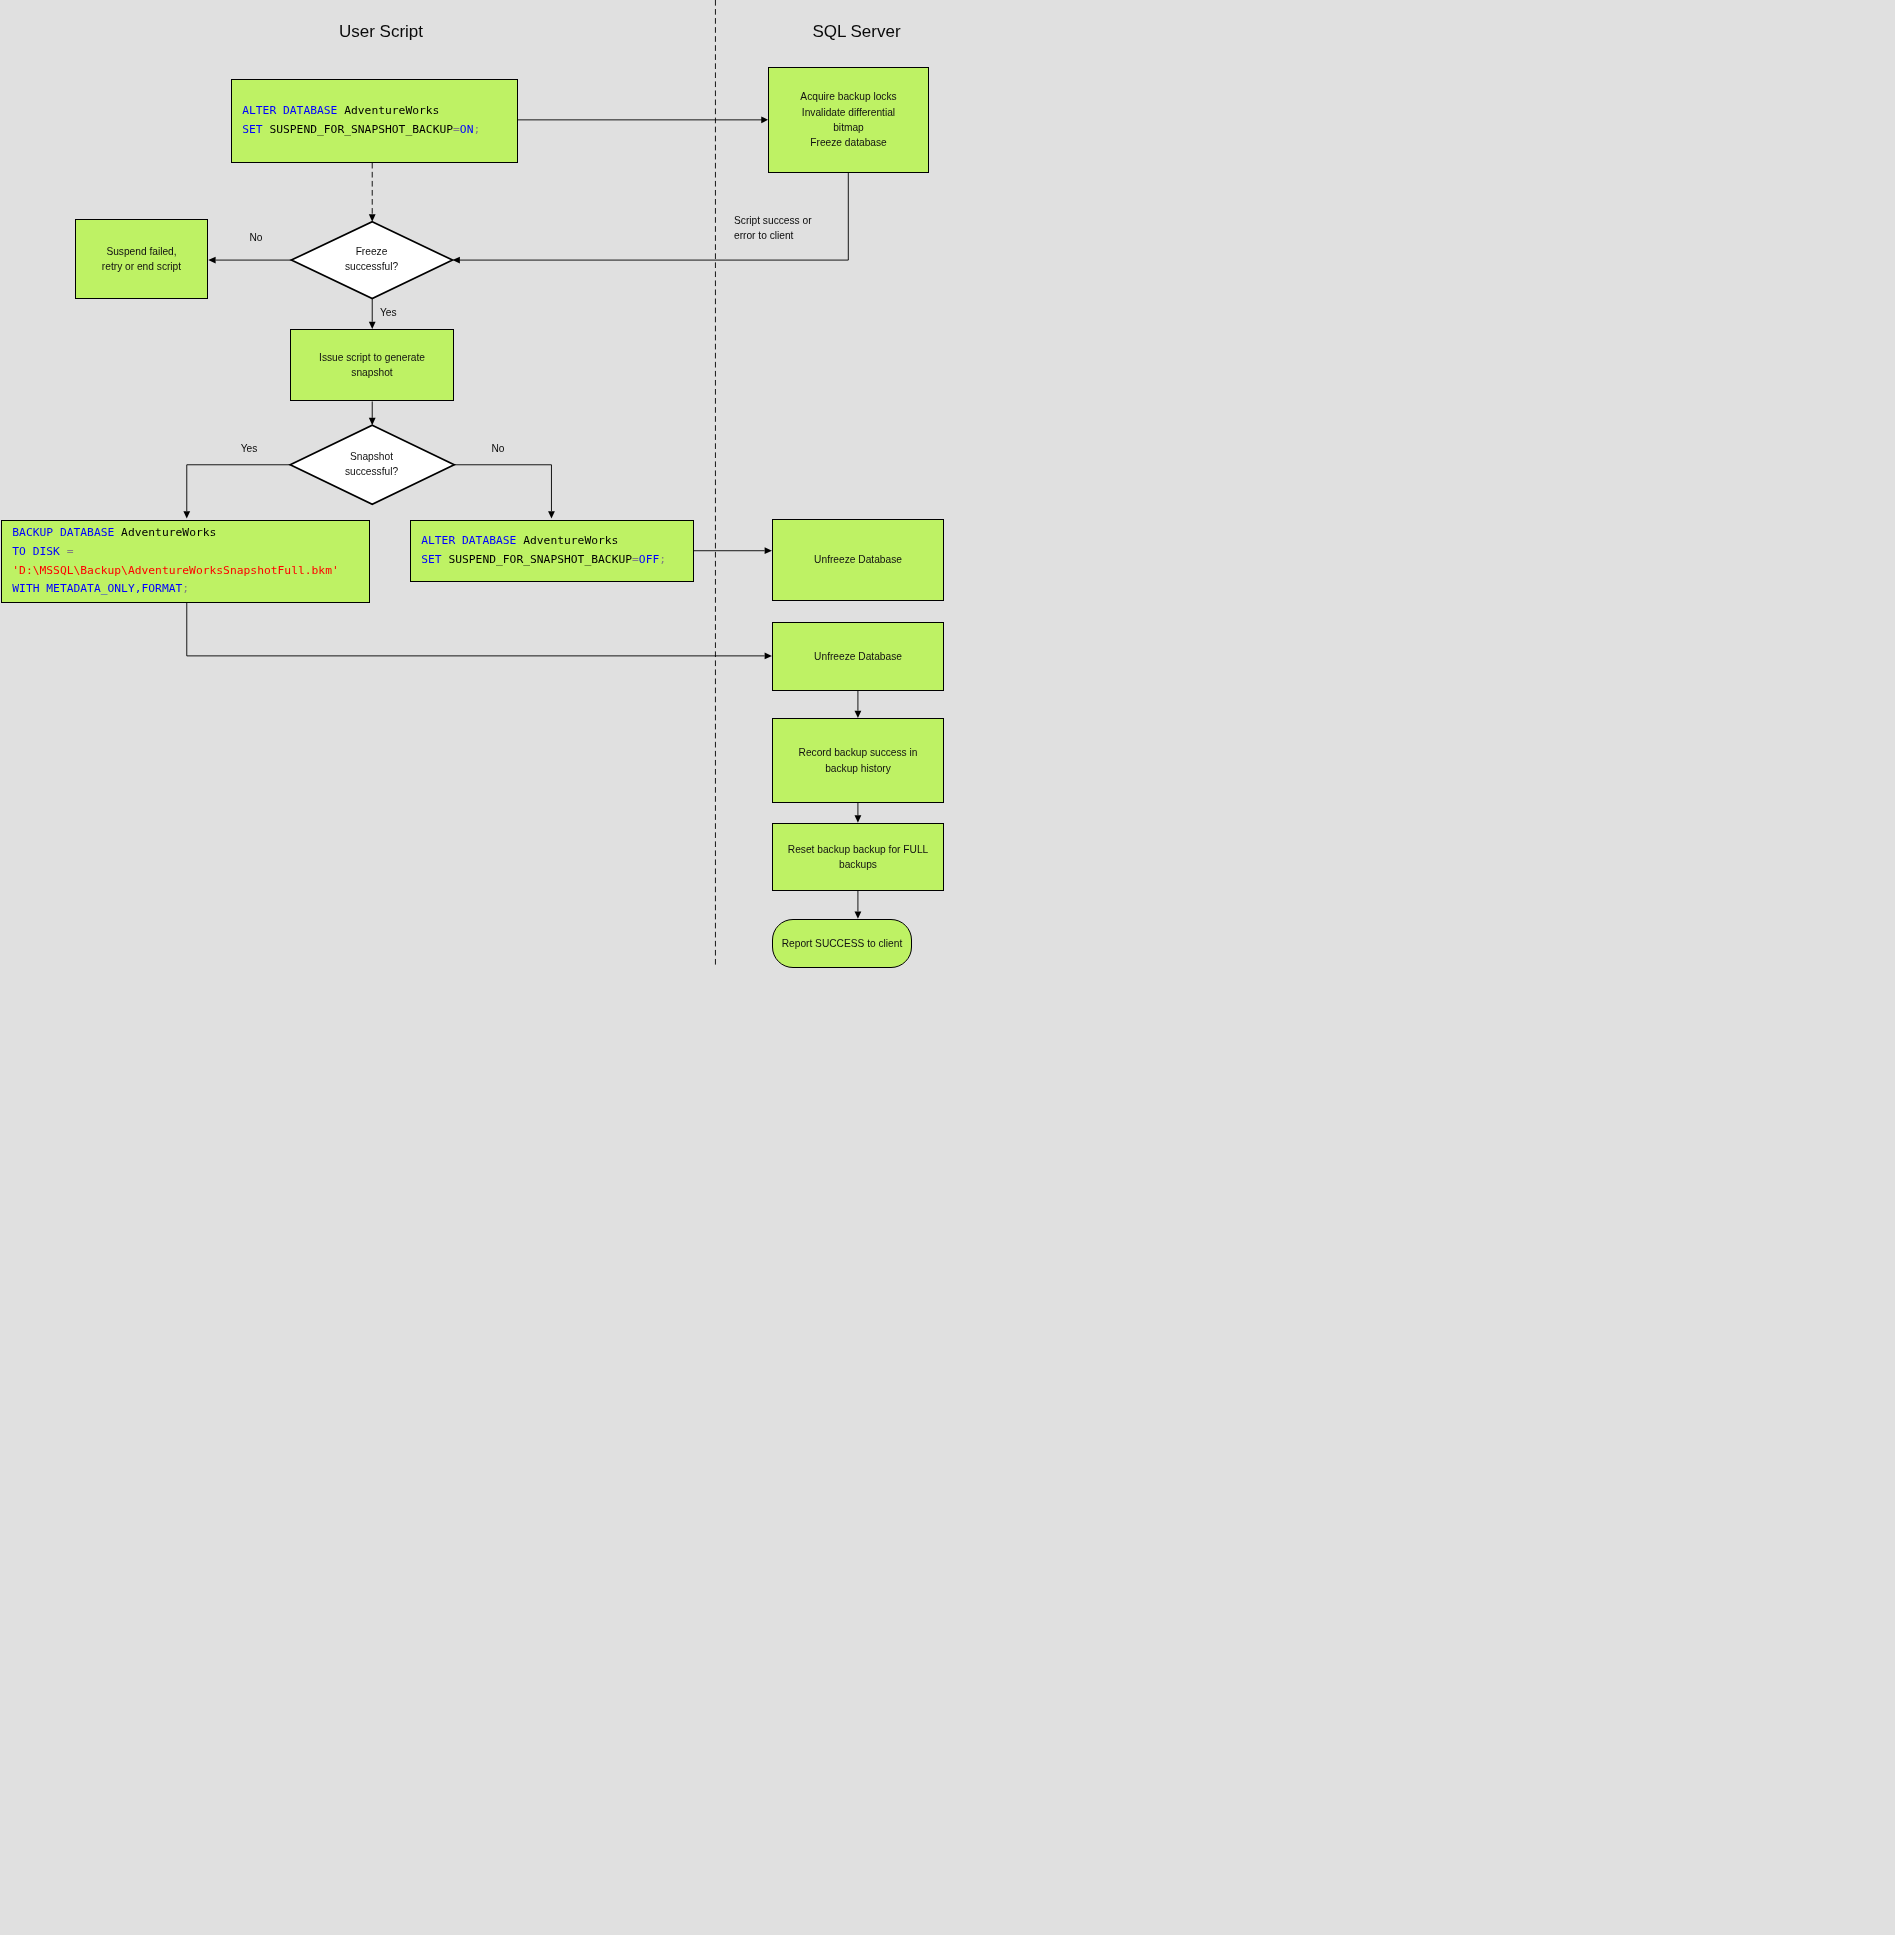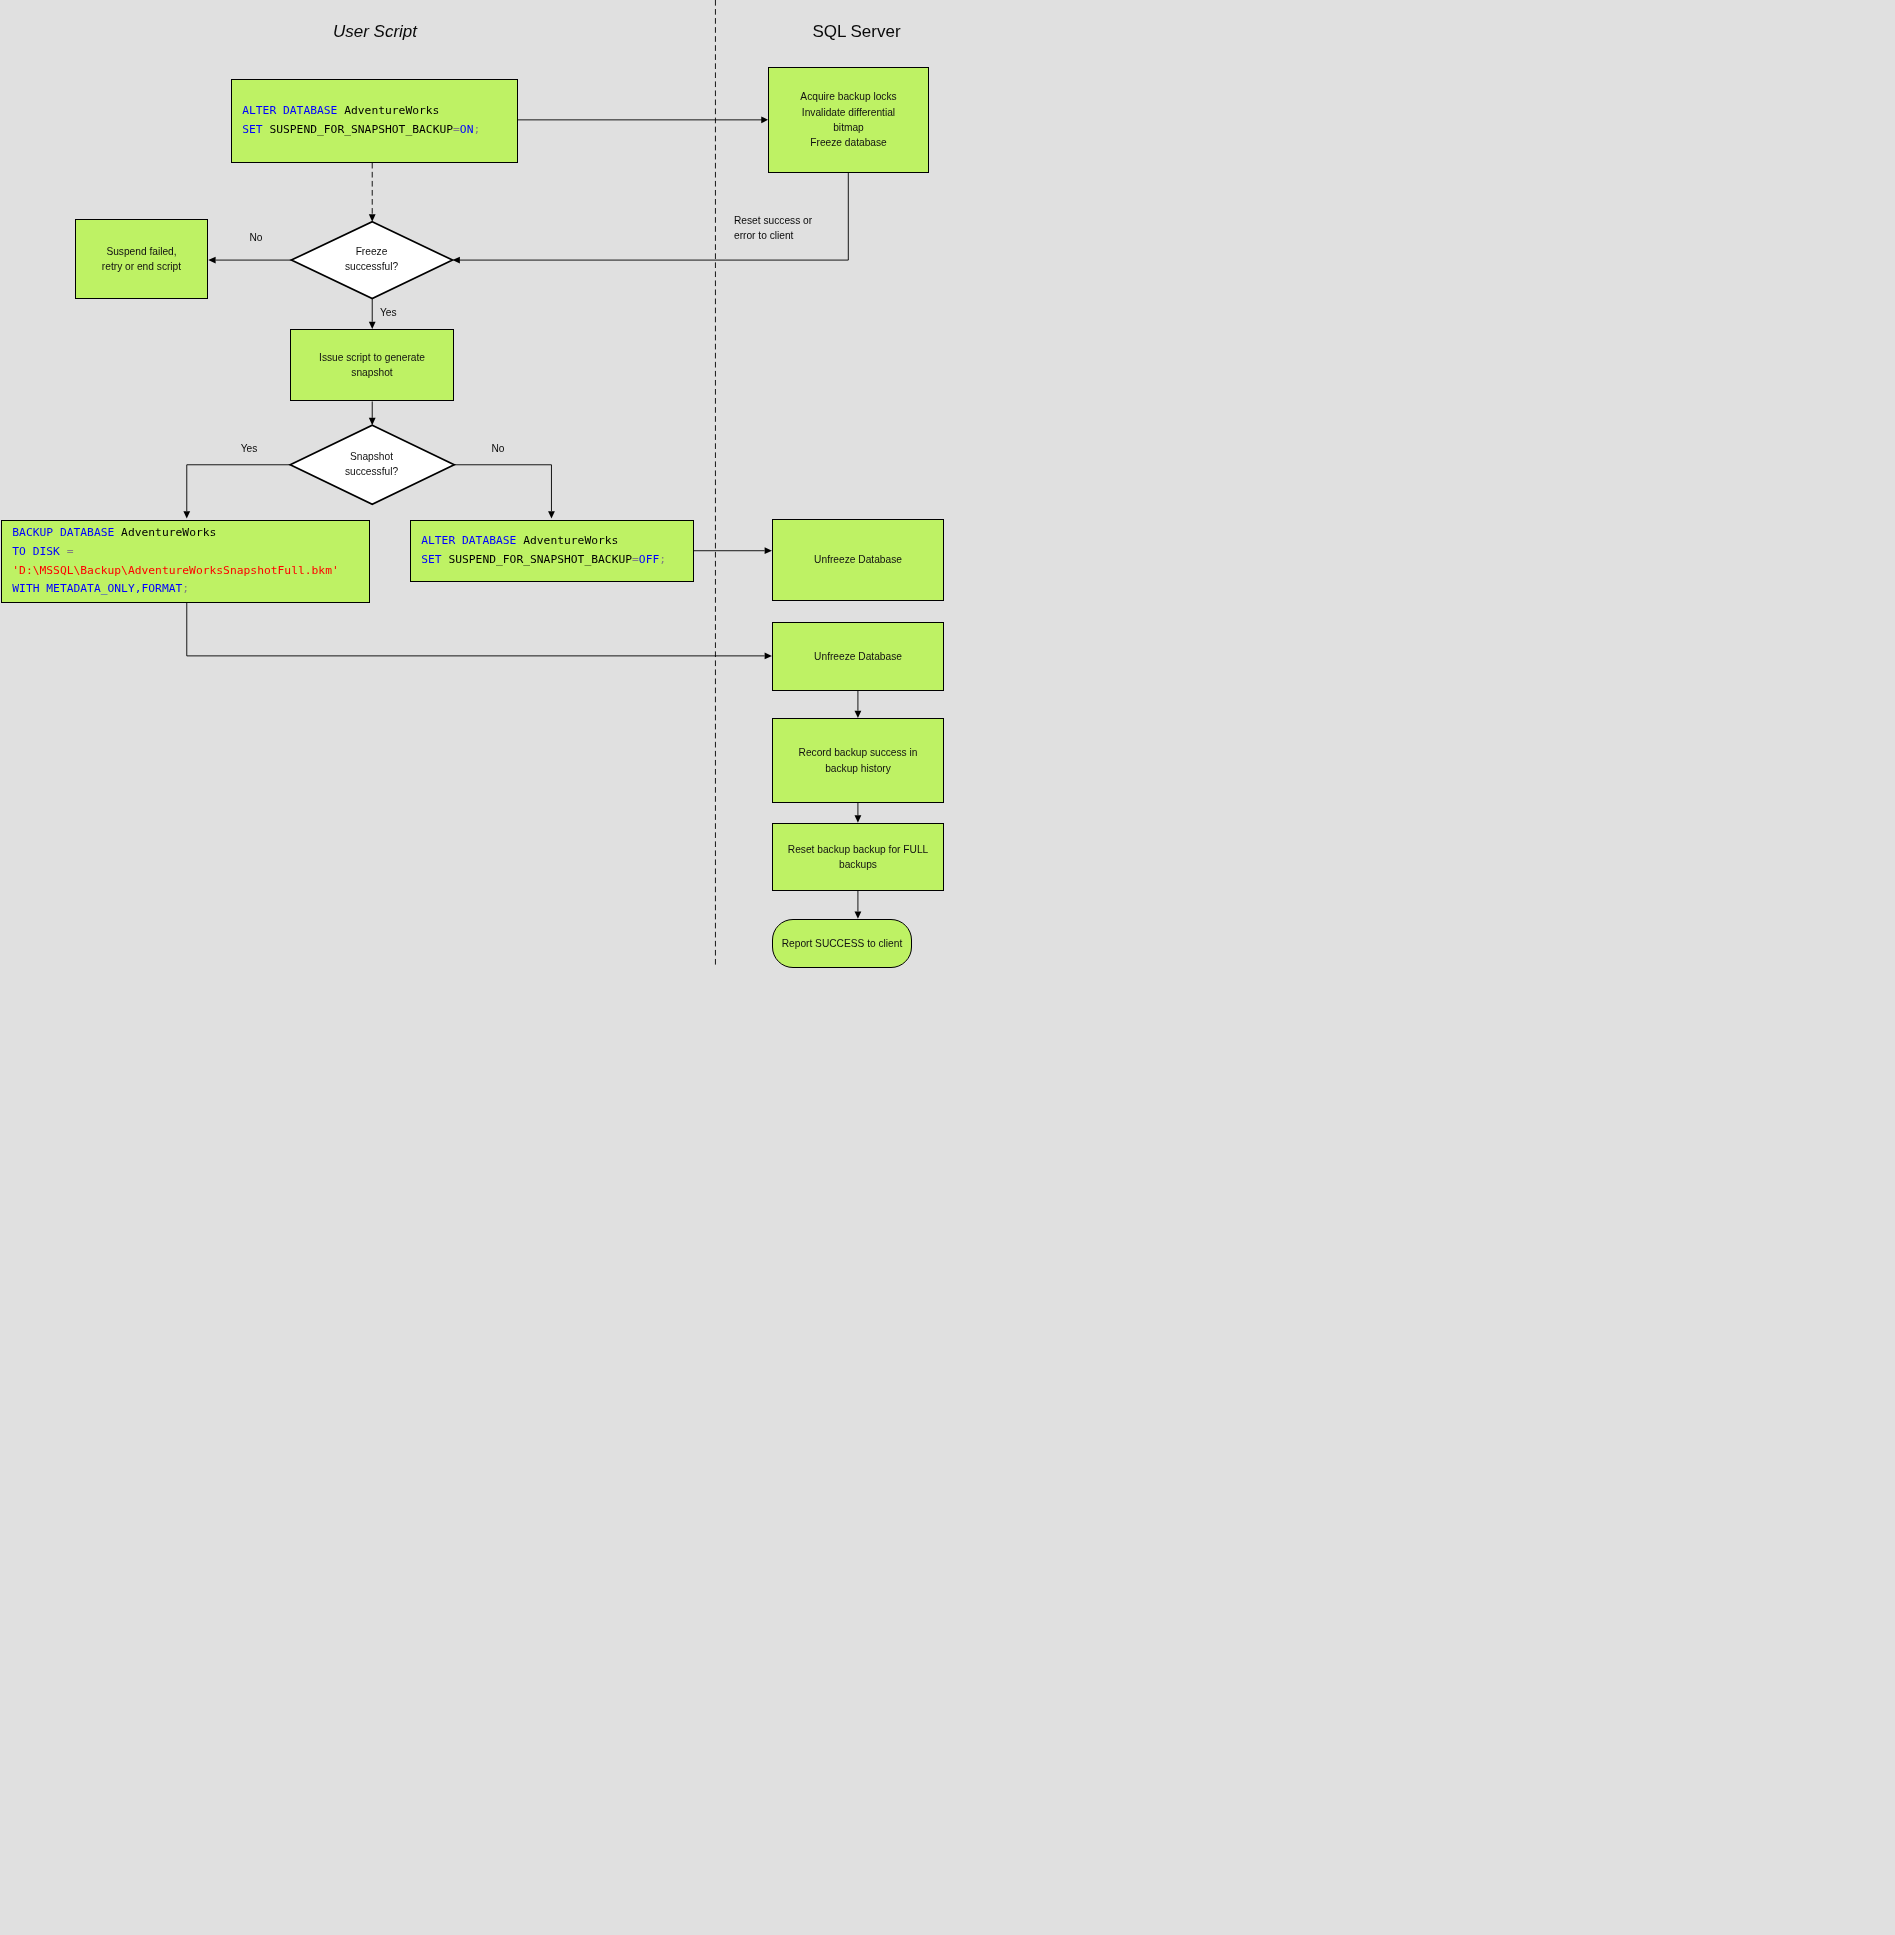--- a/index.html
+++ b/index.html
@@ -97,21 +97,21 @@
       <line x1="1517" y1="1420" x2="1517" y2="1442"></line>
       <polygon class="head" points="1517,1455 1511,1442 1523,1442"></polygon>
     </g>
 
     <g>
       <line x1="1517" y1="1575" x2="1517" y2="1612"></line>
       <polygon class="head" points="1517,1625 1511,1612 1523,1612"></polygon>
     </g>
   </svg>
 
-  <div class="title" style="left:262px;top:21.5px;width:226px;font-style:italic;">User Script</div>
+  <div class="title" style="left:268px;top:21.5px;width:226px;">User Script</div>
   <div class="title" style="left:769px;top:21.5px;width:175px;">SQL Server</div>
 
   <div class="box codebox" style="left:231px;top:79px;width:287px;height:84px;">
     <div class="code-line"><span class="kw">ALTER DATABASE</span><span class="idf"> AdventureWorks</span></div>
     <div class="code-line"><span class="kw">SET</span><span class="idf"> SUSPEND_FOR_SNAPSHOT_BACKUP</span><span class="op">=</span><span class="kw">ON</span><span class="op">;</span></div>
   </div>
 
   <div class="box center" style="left:768px;top:67px;width:161px;height:106px;">
     <div class="label-line">Acquire backup locks</div>
     <div class="label-line">Invalidate differential</div>
@@ -171,18 +171,18 @@
 
   <div class="box center" style="left:772px;top:919px;width:140px;height:49px;border-radius:21px;">
     <div class="label-line">Report SUCCESS to client</div>
   </div>
 
   <div class="edge-label center" style="left:239px;top:230px;width:34px;">No</div>
   <div class="edge-label" style="left:380px;top:305px;">Yes</div>
   <div class="edge-label center" style="left:232px;top:441px;width:34px;">Yes</div>
   <div class="edge-label center" style="left:481px;top:441px;width:34px;">No</div>
   <div class="edge-label" style="left:734px;top:213px;width:119px;">
-    <div>Reset success or</div>
+    <div>Script success or</div>
     <div>error to client</div>
   </div>
 
 </div>
 
 
 </body></html>

